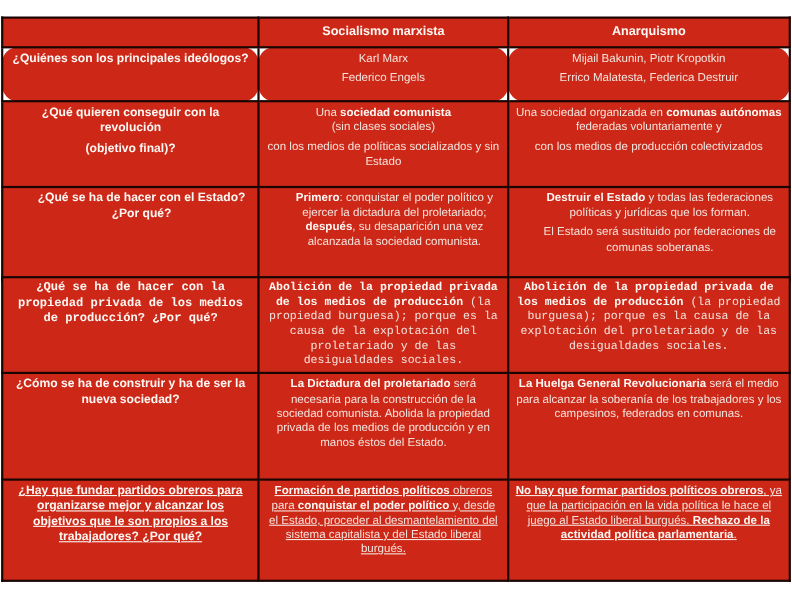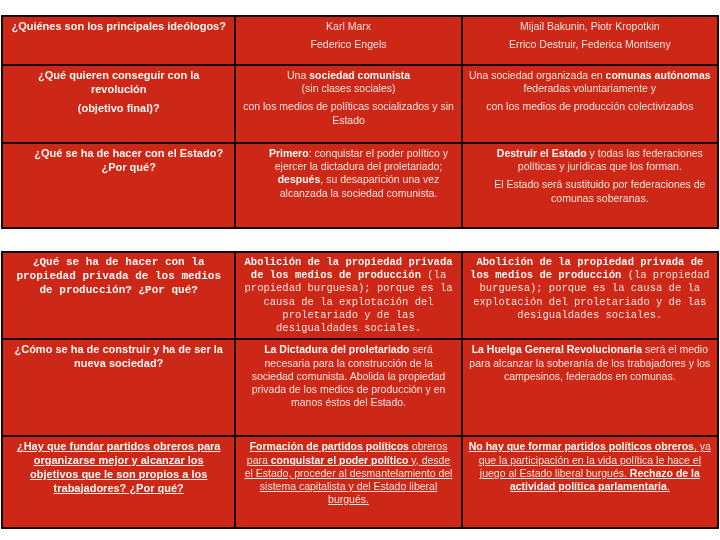--- a/index.html
+++ b/index.html
@@ -26,21 +26,21 @@
 
   td {
     border:2px solid #1a0503;
     background:#cd2817;
     vertical-align:top;
     padding:3px 6px 3px 6px;
     text-align:center;
     color:#f3e3dd;
   }
   tr.r-head td { height:20px; padding-top:2px; }
-  tr.rh-45 td { height:41px; }
+  tr.rh-45 td { height:41px;border-radius:14px; }
   tr.rh-74 td { height:70px;margin-left:32px; }
   tr.rh-81 td { height:77px;padding-left:26px; }
   tr.rh-78 td { height:74px;font-family:Liberation Mono, monospace; }
   tr.rh-93 td { height:89px; }
   tr.rh-88 td { height:84px;text-decoration:underline; }
 
   .head {
     font-weight:bold;
     font-size:11.5px;
     color:#fdf7f4;
@@ -64,31 +64,36 @@
 
 <div class="slide">
 
   <table class="cmp t-top">
     <colgroup>
         <col class="c1">
         <col class="c2">
         <col class="c3">
       </colgroup>
     <tbody>
+      <tr class="r-head">
+        <td class="head"></td>
+        <td class="head">Socialismo marxista</td>
+        <td class="head">Anarquismo</td>
+      </tr>
       <tr class="rh-45">
         <td class="q">
             <div class="para"><span class="b">¿Quiénes son los principales ideólogos?</span></div>
           </td>
         <td class="a">
             <div class="para"><span>Karl Marx</span></div>
             <div class="para"><span>Federico Engels</span></div>
           </td>
         <td class="a">
             <div class="para"><span>Mijail Bakunin, Piotr Kropotkin</span></div>
-            <div class="para"><span>Errico Destruir, Federica Montseny</span></div>
+            <div class="para"><span>Errico Malatesta, Federica Destruir</span></div>
           </td>
       </tr>
       <tr class="rh-74">
         <td class="q">
             <div class="para"><span class="b">¿Qué quieren conseguir con la revolución</span></div>
             <div class="para"><span class="b">(objetivo final)?</span></div>
           </td>
         <td class="a">
             <div class="para"><span>Una </span><span class="b">sociedad comunista</span><br><span>(sin clases sociales)</span></div>
             <div class="para"><span>con los medios de políticas socializados y sin Estado</span></div>

